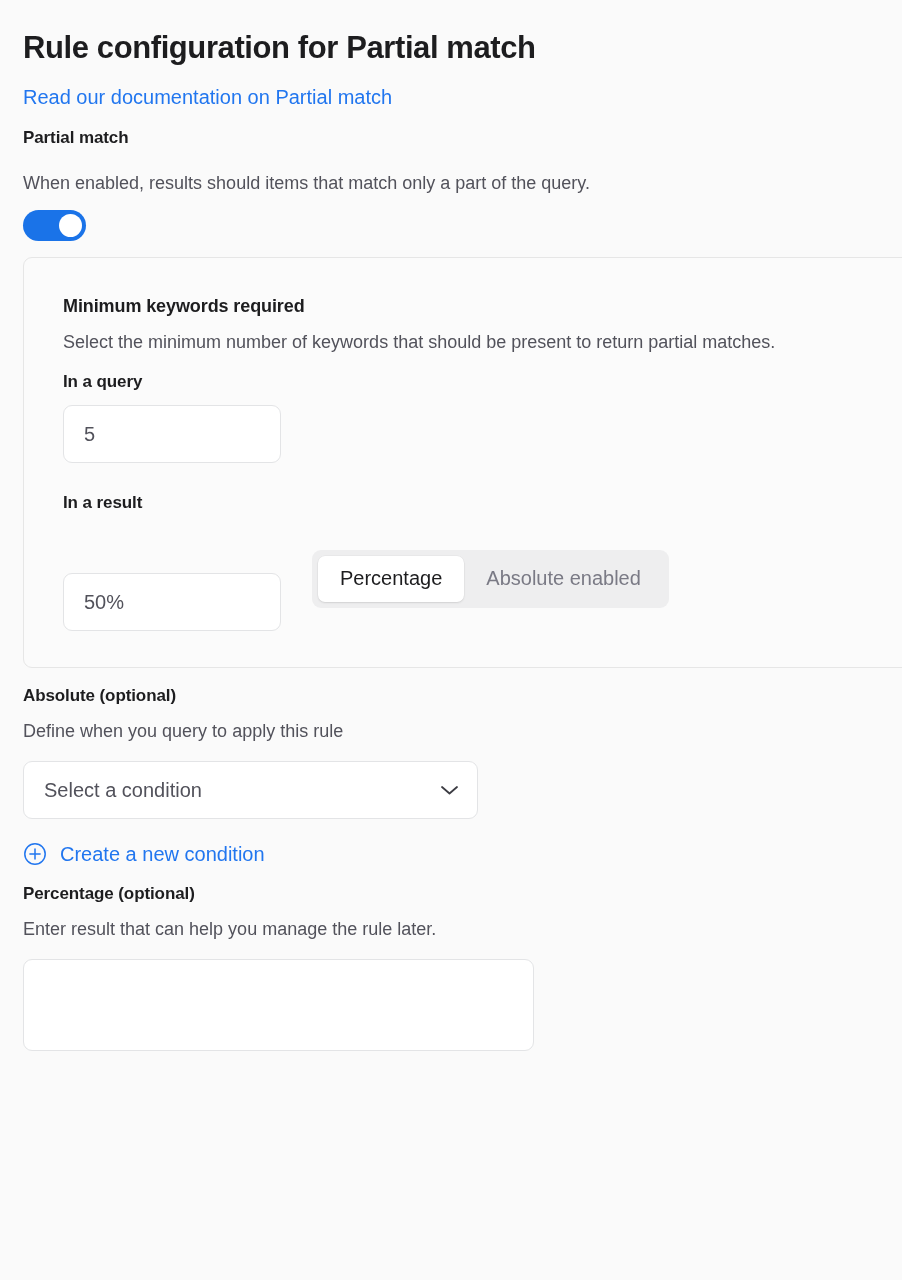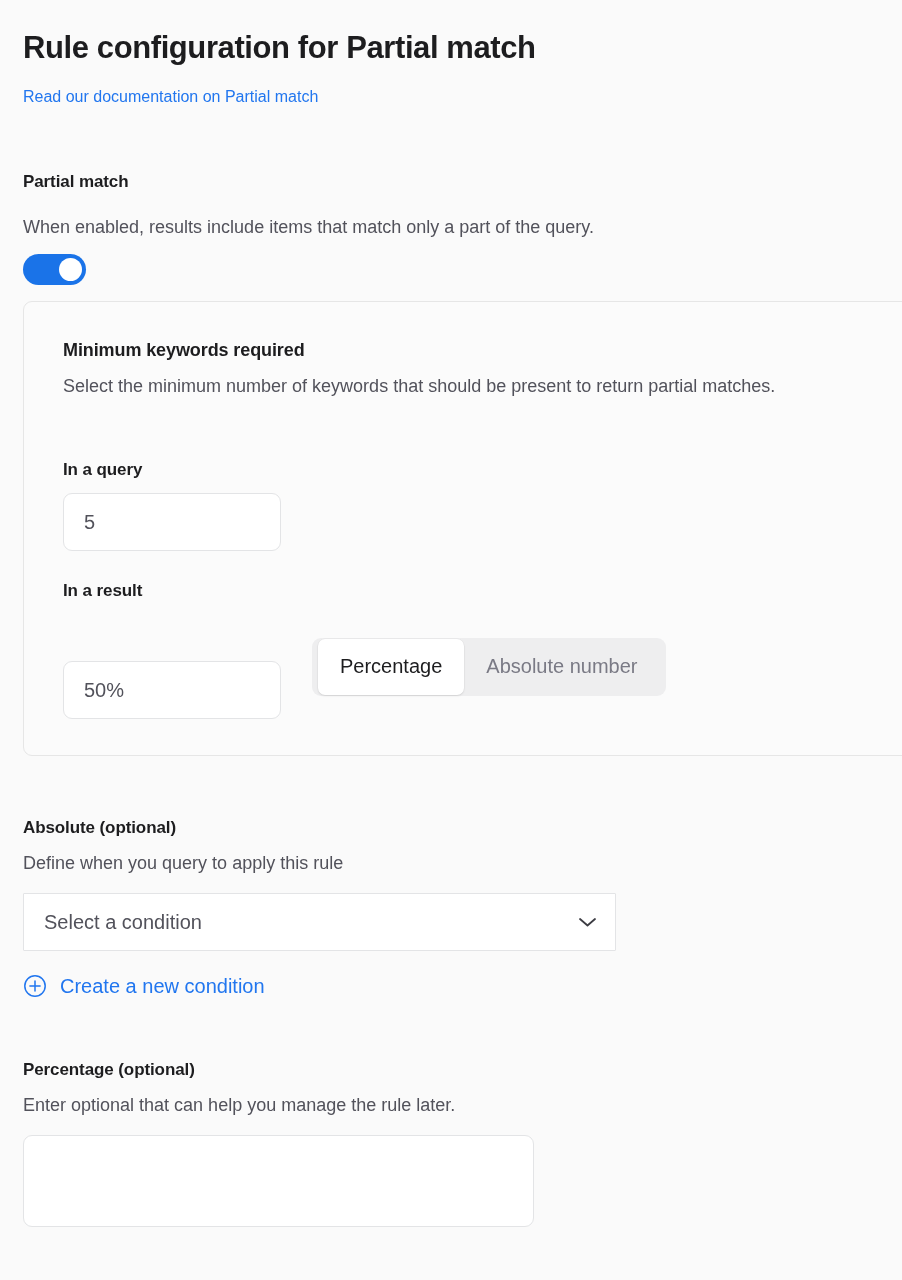--- a/index.html
+++ b/index.html
@@ -26,21 +26,21 @@
     font-weight: 700;
     color: #1d1d1f;
     letter-spacing: -0.4px;
     padding-top: 28px;
     line-height: 40px;
   }
 
   .doc-link {
     display: inline-block;
     margin-top: 16px;
-    font-size: 16px;
+    font-size: 20px;
     color: #2176ef;
     text-decoration: none;
     line-height: 26px;
   }
 
   
   .section-heading {
     font-size: 17px;
     font-weight: 700;
     color: #1d1d1f;
@@ -142,39 +142,39 @@
     padding: 6px;
     height: 58px;
   }
   .segmented .seg {
     border: none;
     background: transparent;
     font-family: "Liberation Sans", sans-serif;
     font-size: 20px;
     color: #7a7a85;
     padding: 0 22px;
-    height: 56px;
+    height: 46px;
     border-radius: 7px;
     cursor: pointer;
     white-space: nowrap;
   }
   .segmented .seg.active {
     background: #ffffff;
     color: #1d1d1f;
     box-shadow: 0 1px 2px rgba(0,0,0,0.10), 0 0 0 0.5px rgba(0,0,0,0.04);
   }
 
   
   .select-box {
     position: relative;
-    width: 593px;
+    width: 455px;
     height: 58px;
     background: #ffffff;
     border: 1px solid #e3e4e6;
-    border-radius: 1px;
+    border-radius: 9px;
     display: flex;
     align-items: center;
     padding: 0 20px;
     cursor: pointer;
   }
   .select-box .placeholder {
     font-size: 20px;
     color: #52525b;
   }
   .select-box .caret {
@@ -225,35 +225,35 @@
   }
 
   
   .mt-8  { margin-top: 8px; }
   .mt-10 { margin-top: 10px; }
   .mt-13 { margin-top: 13px; }
   .mt-16 { margin-top: 16px; }
   .mt-18 { margin-top: 18px; }
   .mt-23 { margin-top: 23px; }
   .mt-30 { margin-top: 30px; }
-  .mt-42 { margin-top: 62px; }
+  .mt-42 { margin-top: 18px; }
   .row { display: flex; align-items: center; gap: 31px; }
 </style>
 </head>
 <body>
 
 <div class="page">
 
   <h1 class="page-title">Rule configuration for Partial match</h1>
 
   <a class="doc-link">Read our documentation on Partial match</a>
 
   <div class="mt-42">
     <div class="section-heading">Partial match</div>
-    <div class="section-desc mt-18">When enabled, results include items that match only a part of the query.</div>
+    <div class="section-desc mt-18">When enabled, results should items that match only a part of the query.</div>
 
     <button class="toggle mt-10">
       <span class="knob"></span>
     </button>
   </div>
 
   <div class="panel mt-16">
     <div class="panel-title">Minimum keywords required</div>
     <div class="panel-desc">Select the minimum number of keywords that should be present to return partial matches.</div>
 
@@ -268,21 +268,21 @@
     <div class="mt-30">
       <div class="field-label">In a result</div>
       <div class="row mt-13">
         <div class="number-field">
           <input class="value" type="text" value="50%" style="">
 
         </div>
 
         <div class="segmented">
           <button class="seg active">Percentage</button>
-          <button class="seg">Absolute number</button>
+          <button class="seg">Absolute enabled</button>
         </div>
       </div>
     </div>
   </div>
 
   <div class="mt-42">
     <div class="section-heading">Absolute (optional)</div>
     <div class="section-desc mt-8">Define when you query to apply this rule</div>
 
     <div class="select-box mt-13">
@@ -296,17 +296,17 @@
       <svg class="plus-circle" viewBox="0 0 24 24">
         <circle cx="12" cy="12" r="10.2"></circle>
         <path d="M12 6.9 V17.1 M6.9 12 H17.1"></path>
       </svg>
       <span>Create a new condition</span>
     </a>
   </div>
 
   <div class="mt-42">
     <div class="section-heading">Percentage (optional)</div>
-    <div class="section-desc mt-8">Enter optional that can help you manage the rule later.</div>
+    <div class="section-desc mt-8">Enter result that can help you manage the rule later.</div>
     <textarea class="description-box mt-13" placeholder="" style=""></textarea>
   </div>
 
 </div>
 
 </body></html>

